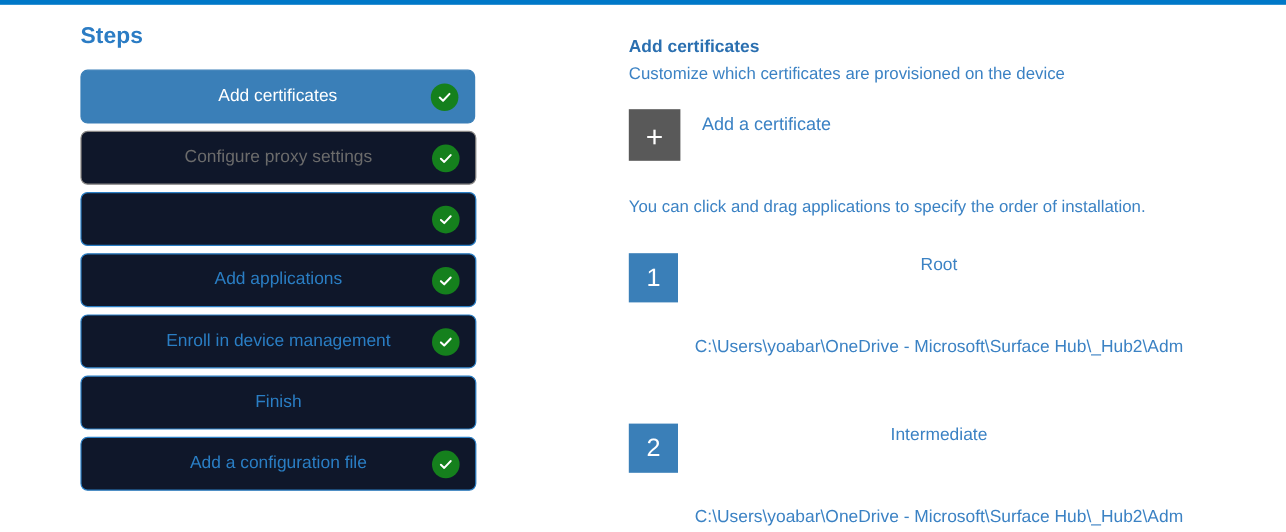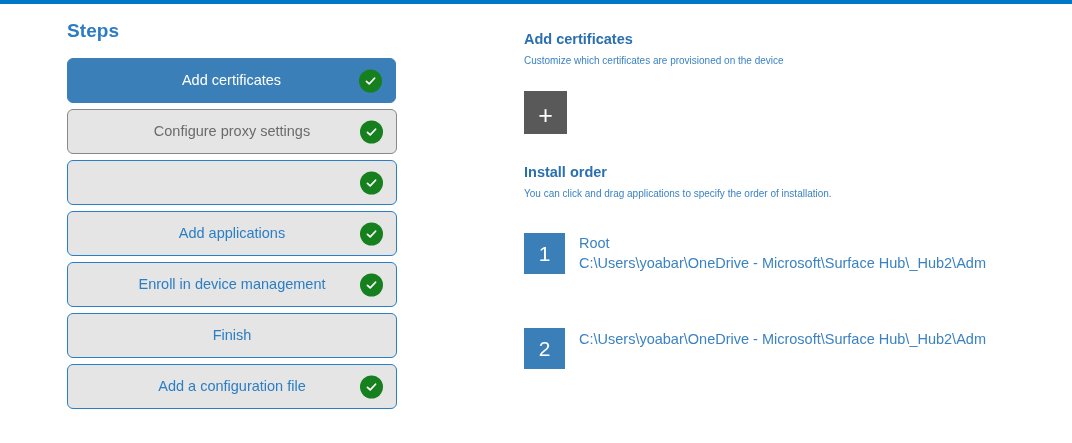--- a/index.html
+++ b/index.html
@@ -64,21 +64,21 @@
   }
   .step {
     position: relative;
     box-sizing: border-box;
     height: 45px;
     width: 330px;
     border-radius: 6px;
     display: flex;
     align-items: center;
     justify-content: center;
-    background: #e5e5e5;
+    background: #0f172a;
     border: 1px solid #2a7ec4;
     cursor: pointer;
     user-select: none;
   }
   .step.selected {
     background: #3a7fb8;
     border-color: #3a7fb8;
     width: 329px;
   }
   .step.muted {
@@ -115,21 +115,21 @@
   
   .section-heading {
     color: #2a6fb0;
     font-size: 14.5px;
     font-weight: bold;
     margin: 0;
     line-height: 18px;
   }
   .section-sub {
     color: #3b82c4;
-    font-size: 10px;
+    font-size: 14px;
     margin: 4px 0 0 0;
     line-height: 18px;
   }
 
   
   .add-cert-row {
     display: flex;
     align-items: flex-start;
     margin-top: 21px;
     width: 240px;
@@ -184,31 +184,33 @@
     color: #ffffff;
     font-size: 21px;
     display: flex;
     align-items: center;
     justify-content: center;
     flex: 0 0 auto;
   }
   .order-text {
     margin-left: 14px;
     padding-top: 1px;
+    text-align: center;
   }
   .order-name {
     color: #3b82c4;
     font-size: 14.5px;
     line-height: 19px;
   }
   .order-path {
     color: #3b82c4;
     font-size: 14.5px;
     line-height: 20px;
     white-space: nowrap;
+    margin-top: 48px;
   }
 </style>
 </head>
 <body>
 
 <div class="top-accent"></div>
 
 <div class="page">
 
   <div class="steps-pane">
@@ -277,39 +279,40 @@
 
   <div class="detail-pane">
 
     <h3 class="section-heading">Add certificates</h3>
     <p class="section-sub">Customize which certificates are provisioned on the device</p>
 
     <div class="add-cert-row">
       <div class="add-tile">
         <span class="plus">+</span>
       </div>
+      <span class="add-cert-label">Add a certificate</span>
     </div>
 
     <div class="install-order-block">
-      <h3 class="section-heading">Install order</h3>
       <p class="section-sub">You can click and drag applications to specify the order of installation.</p>
 
       <div class="order-list">
 
         <div class="order-item">
           <div class="order-badge">1</div>
           <div class="order-text">
             <div class="order-name">Root</div>
             <div class="order-path">C:\Users\yoabar\OneDrive - Microsoft\Surface Hub\_Hub2\Adm</div>
           </div>
         </div>
 
         <div class="order-item">
           <div class="order-badge">2</div>
           <div class="order-text">
+            <div class="order-name">Intermediate</div>
             <div class="order-path">C:\Users\yoabar\OneDrive - Microsoft\Surface Hub\_Hub2\Adm</div>
           </div>
         </div>
 
       </div>
     </div>
 
   </div>
 </div>
 

